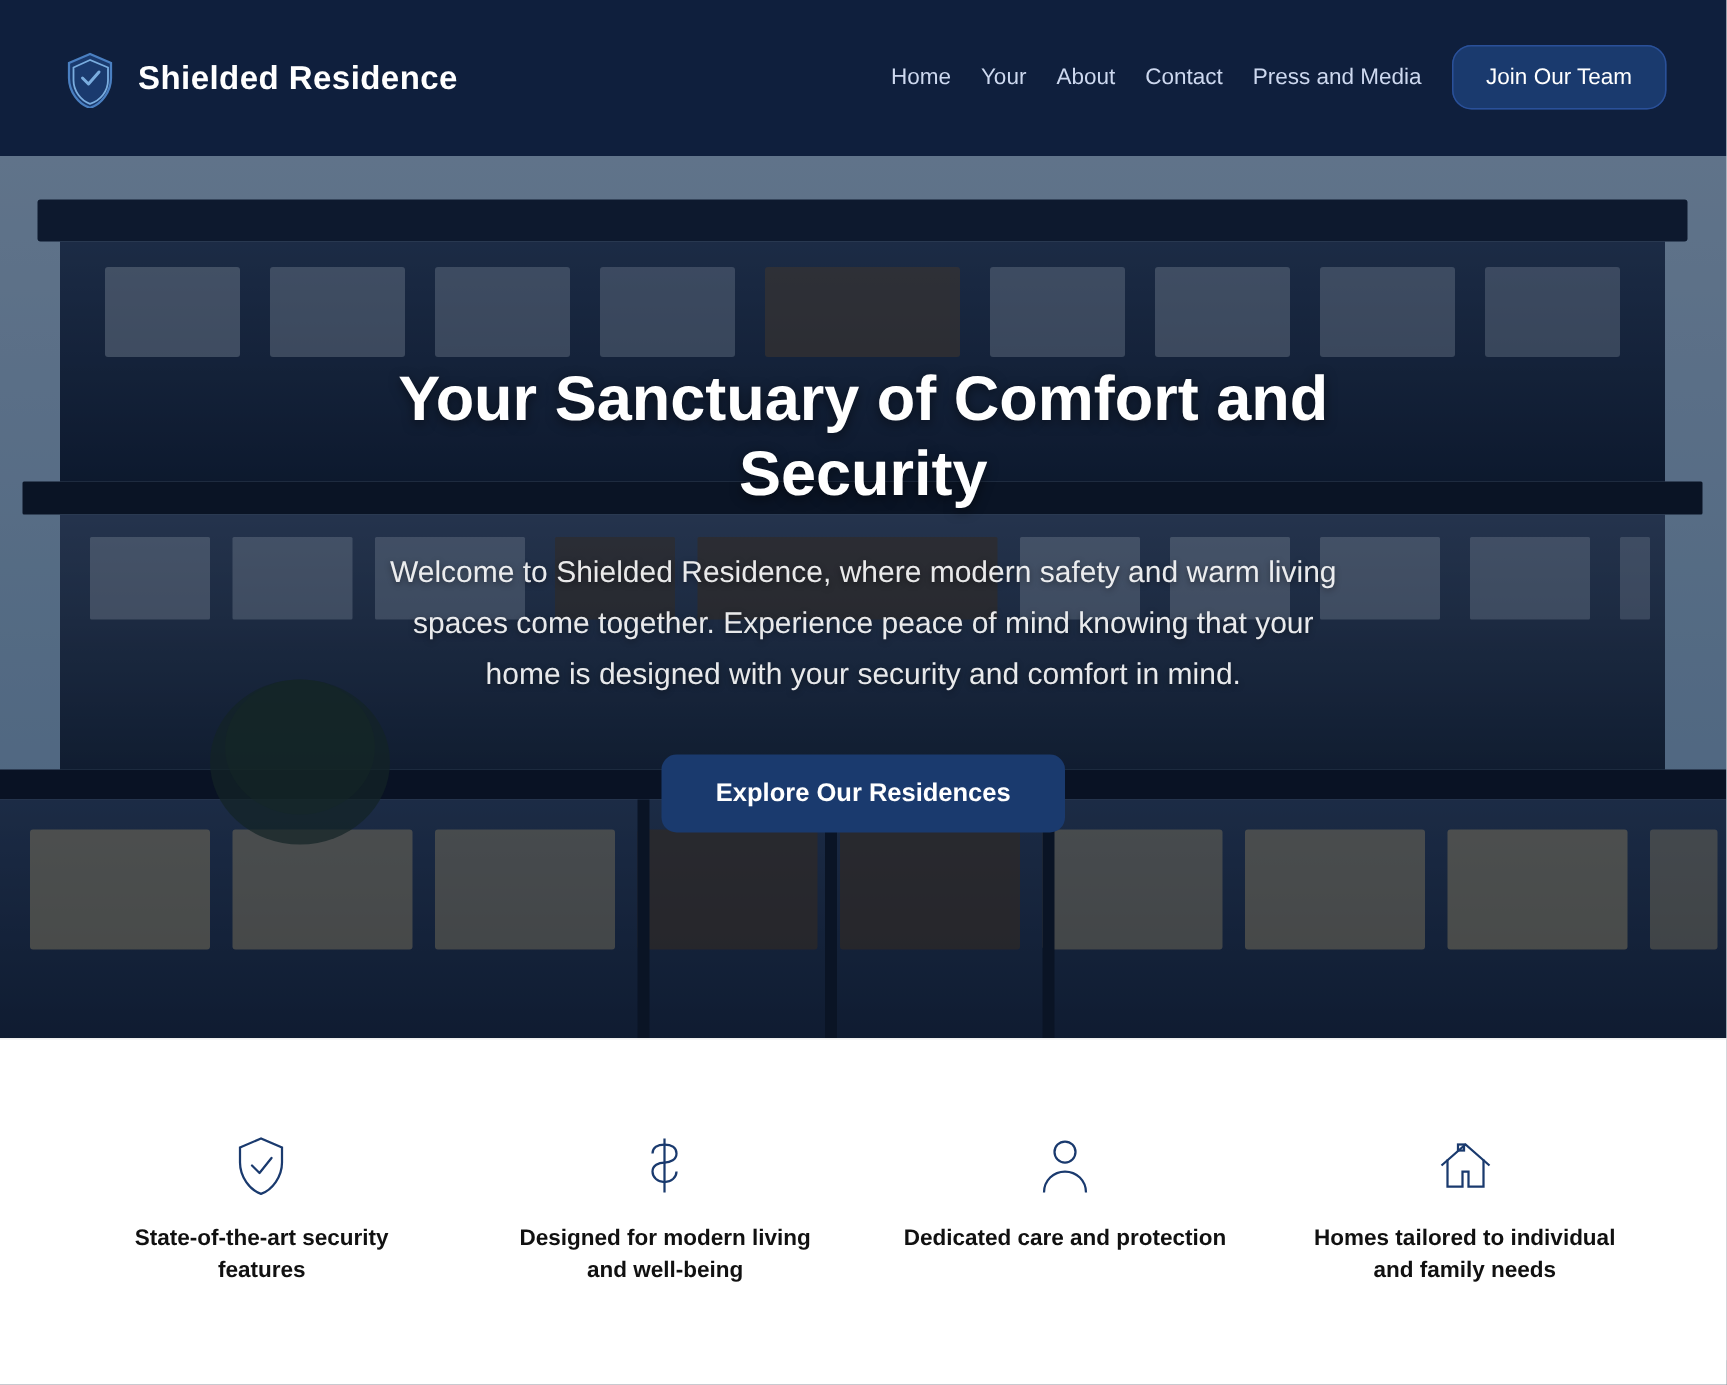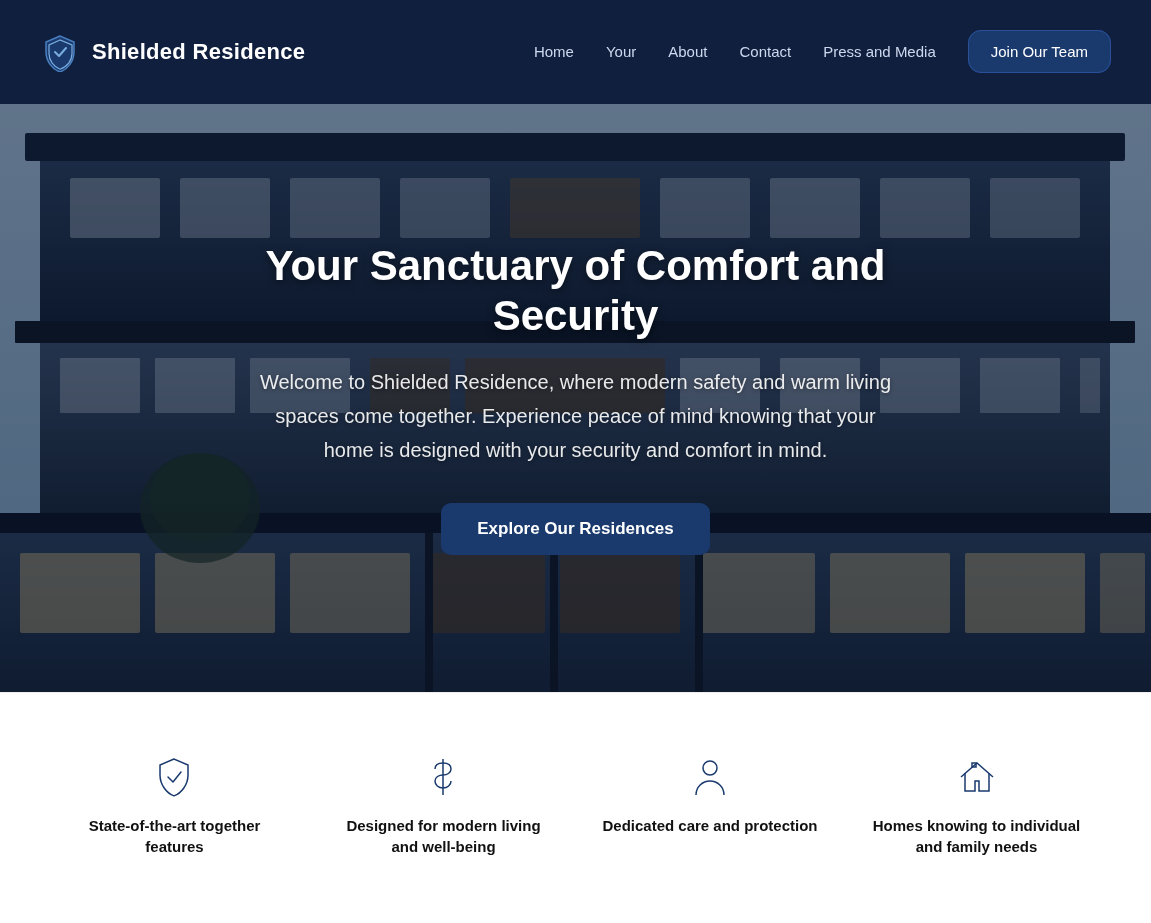--- a/index.html
+++ b/index.html
@@ -28,21 +28,21 @@
     }
     .nav-logo-text {
       color: #fff;
       font-size: 22px;
       font-weight: 700;
       letter-spacing: 0.3px;
     }
     .nav-links {
       display: flex;
       align-items: center;
-      gap: 32px;
+      gap: 20px;
       list-style: none;
     }
     .nav-links a {
       color: #cdd8ef;
       text-decoration: none;
       font-size: 15px;
       font-weight: 500;
     }
     .nav-cta {
       background: #1a3a6e;
@@ -276,21 +276,21 @@
 
 <section class="features">
 
   <div class="feature-item">
     <div class="feature-icon">
       <svg viewBox="0 0 44 44">
         <path d="M22 4L8 10v10c0 9.5 6.5 18.3 14 20.9C29.5 38.3 36 29.5 36 20V10L22 4z"></path>
         <path d="M16 22l5 5 8-10" stroke-linecap="round" stroke-linejoin="round"></path>
       </svg>
     </div>
-    <span class="feature-label">State-of-the-art together features</span>
+    <span class="feature-label">State-of-the-art security features</span>
   </div>
 
   <div class="feature-item">
     <div class="feature-icon">
       <svg viewBox="0 0 44 44">
         <line x1="22" y1="4" x2="22" y2="40"></line>
         <path d="M14 14c0-4 3.5-6 8-6s8 2 8 6-4 6-8 6-8 2-8 6 3.5 7 8 7 8-3 8-7"></path>
       </svg>
     </div>
     <span class="feature-label">Designed for modern living and well-being</span>
@@ -307,16 +307,16 @@
   </div>
 
   <div class="feature-item">
     <div class="feature-icon">
       <svg viewBox="0 0 44 44">
         <path d="M6 22L22 8l16 14"></path>
         <path d="M10 18v18h10v-10h4v10h10V18"></path>
         <rect x="17" y="8" width="4" height="4"></rect>
       </svg>
     </div>
-    <span class="feature-label">Homes knowing to individual and family needs</span>
+    <span class="feature-label">Homes tailored to individual and family needs</span>
   </div>
 
 </section>
 
 </body></html>

